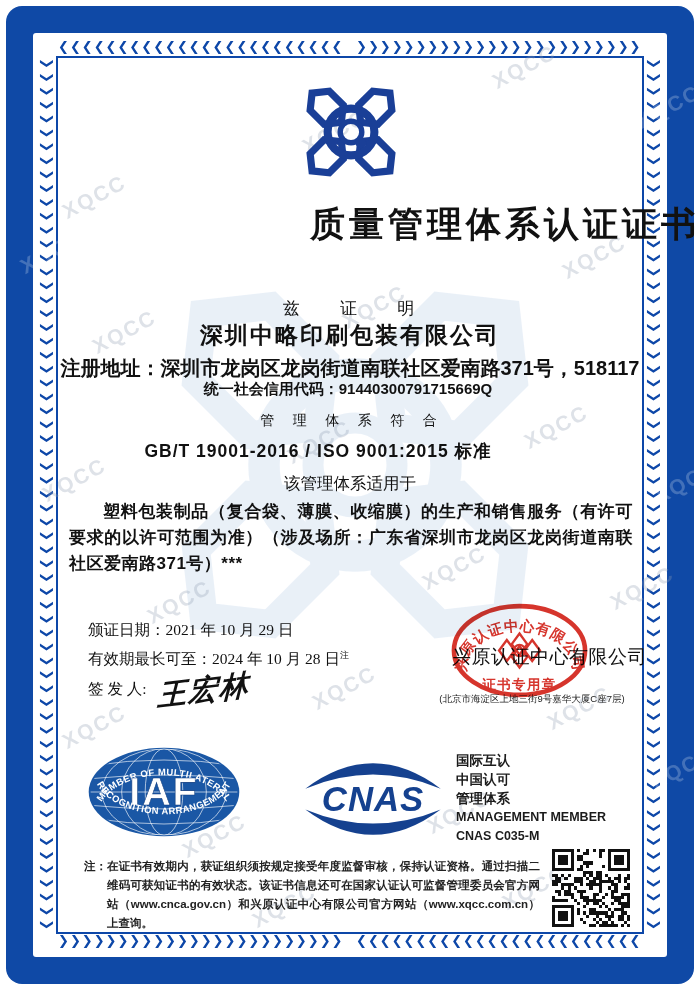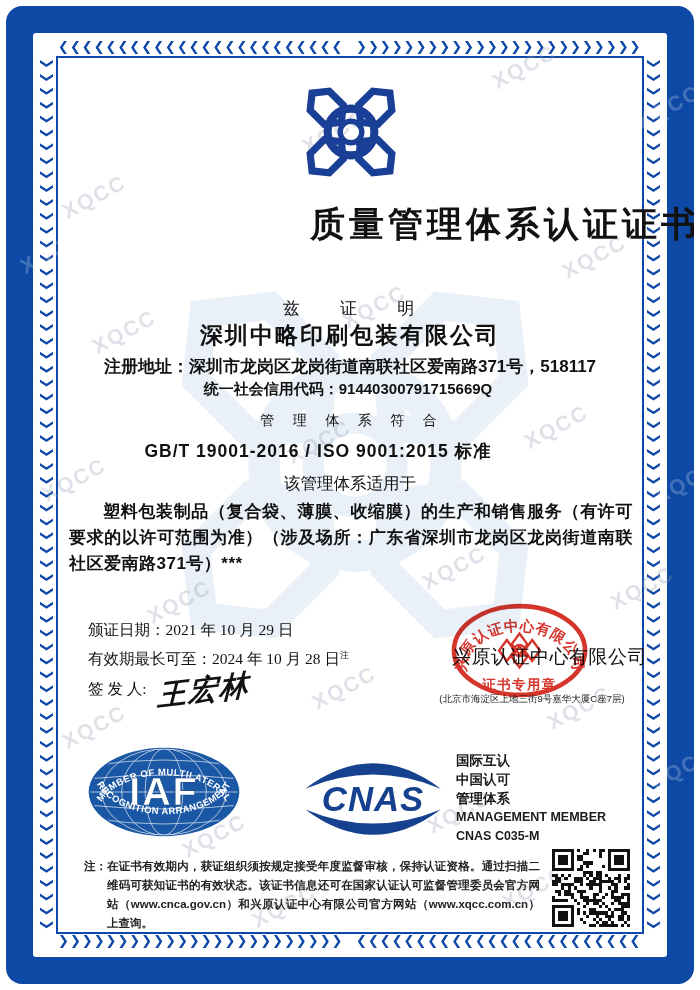--- a/index.html
+++ b/index.html
@@ -27,21 +27,21 @@
   .wm-light{color:rgba(255,255,255,.22);}
   .wm-center{position:absolute;left:145px;top:255px;width:420px;height:420px;color:#b9cfe8;opacity:.30;z-index:0;}
 
   
   .z{position:absolute;z-index:2;}
   .logo-svg{left:297px;top:78px;width:108px;height:108px;color:#1a3f97;}
   .title{left:0;top:201px;width:700px;text-align:right;font-size:35px;font-weight:bold;letter-spacing:4px;}
   .regno{left:0;top:262px;width:648px;text-align:right;font-size:15px;font-weight:bold;}
   .hereby{left:0;top:297px;width:700px;text-align:center;font-size:17px;word-spacing:30px;letter-spacing:3px;}
   .company{left:0;top:320px;width:700px;text-align:center;font-size:23px;font-weight:bold;letter-spacing:2px;}
-  .addr{left:0;top:355px;width:700px;text-align:center;font-size:17px;font-weight:600;}
+  .addr{left:0;top:355px;width:700px;text-align:center;font-size:20px;font-weight:600;}
   .code{left:0;top:380px;width:696px;text-align:center;font-size:15px;font-weight:600;}
   .conform{left:0;top:412px;width:700px;text-align:center;font-size:14px;word-spacing:9px;letter-spacing:3px;}
   .standard{left:0;top:439px;width:636px;text-align:center;font-size:17.5px;font-weight:bold;letter-spacing:1px;}
   .scope-intro{left:0;top:473px;width:700px;text-align:center;font-size:16.5px;}
   .scope{left:69px;top:499px;width:564px;font-size:17px;font-weight:bold;line-height:26px;
          text-indent:34px;text-align:justify;letter-spacing:.5px;}
   .dates{left:88px;top:618px;font-size:15.5px;line-height:24.5px;}
   .dates sup{font-size:9px;vertical-align:6px;}
   .signer{left:88px;top:671px;font-size:15.5px;}
   .signer .sig{display:inline-block;font-size:29px;font-weight:bold;font-style:italic;

